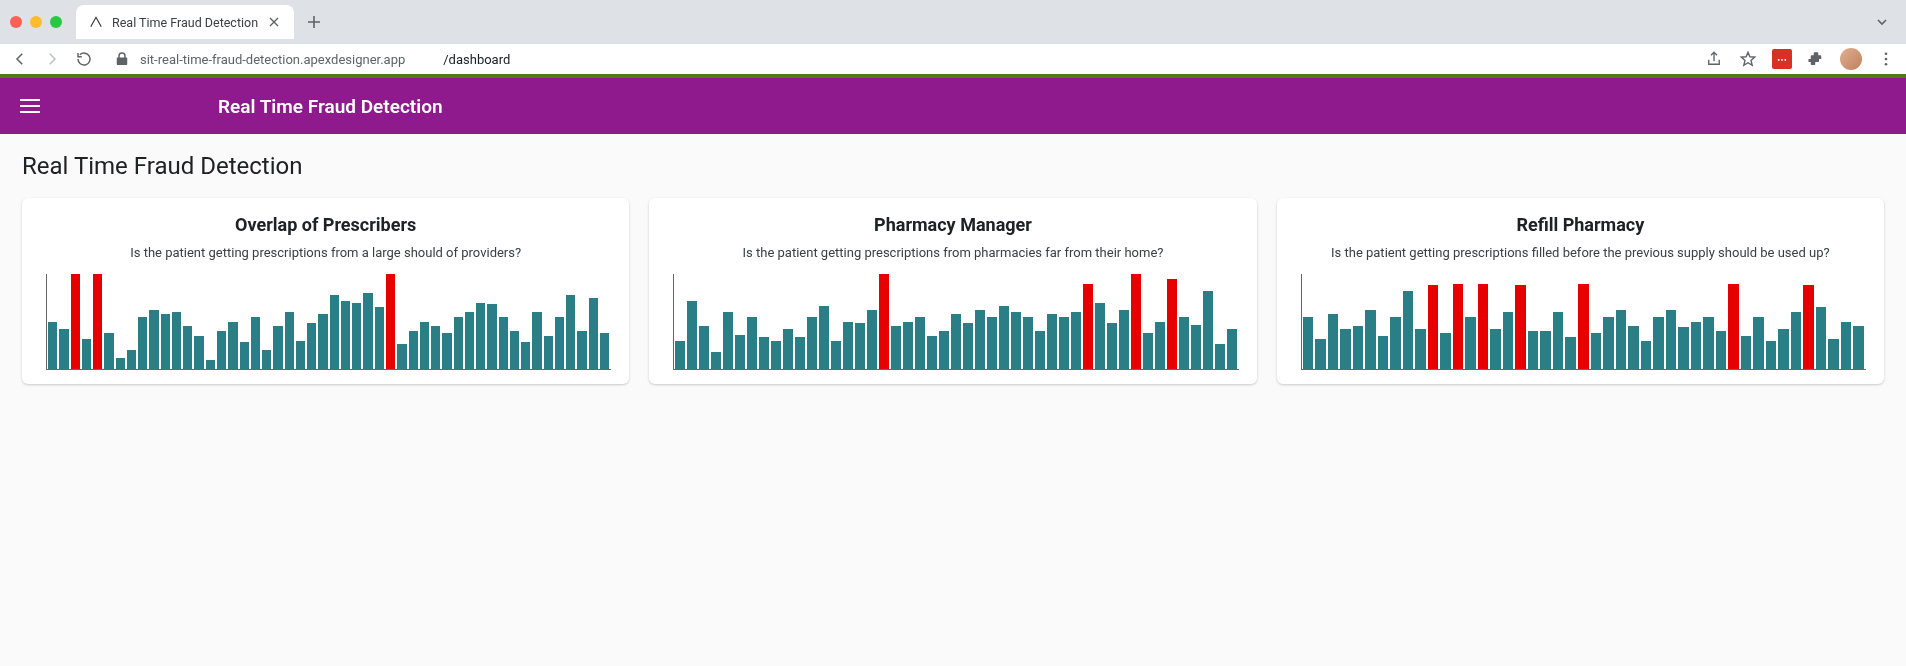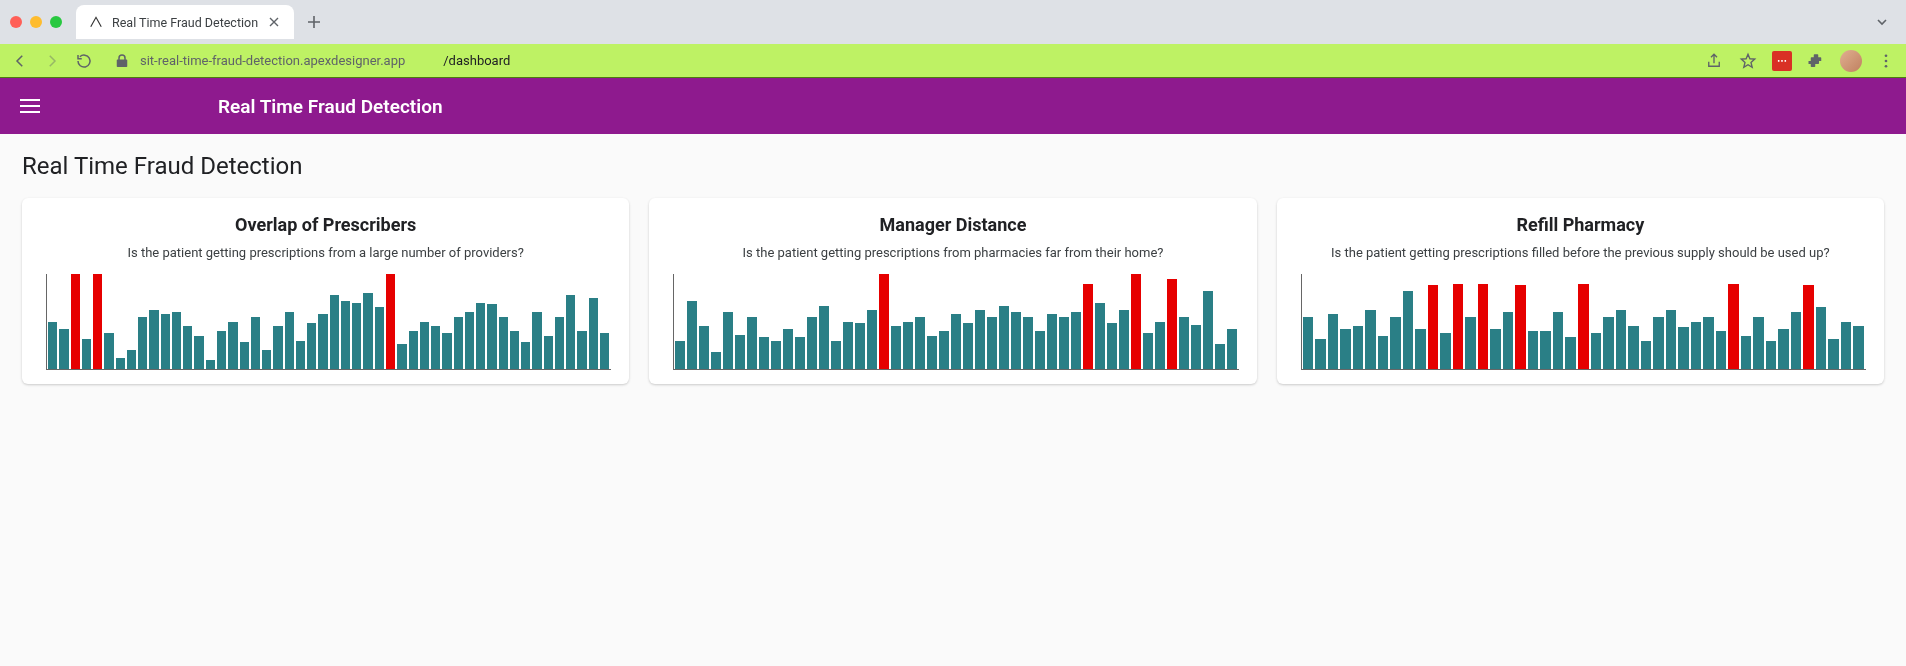--- a/index.html
+++ b/index.html
@@ -43,26 +43,26 @@
   .tab .favicon { width:16px; height:16px; display:flex; align-items:center; justify-content:center; }
   .tab .favicon svg { width:14px; height:14px; }
   .tab .title { flex:1; white-space:nowrap; overflow:hidden; text-overflow:ellipsis; }
   .tab .close { width:16px; height:16px; display:flex; align-items:center; justify-content:center; color:#5f6368; cursor:pointer; }
   .tab .close svg { width:10px; height:10px; }
   .new-tab { width:28px; height:28px; display:flex; align-items:center; justify-content:center; color:#5f6368; cursor:pointer; margin-left:6px;}
   .tab-strip .spacer { flex:1; }
   .win-chevron { width:24px; height:24px; display:flex; align-items:center; justify-content:center; margin-right:12px; color:#5f6368; }
 
   .nav-bar {
-    background:#bef264;
+    background:#ffffff;
     height:34px;
     display:flex; align-items:center;
     padding:0 10px;
     gap:12px;
-    border-bottom:1px solid #4d7c0f;
+    border-bottom:4px solid #4d7c0f;
   }
   .nav-icon { width:20px; height:20px; display:flex; align-items:center; justify-content:center; color:#5f6368; }
   .nav-icon svg { width:18px; height:18px; }
   .addr {
     flex:1; display:flex; align-items:center; gap:8px;
     font-size:13px; color:#202124;
     padding:0 6px;
   }
   .addr .lock { color:#5f6368; }
   .addr .url-muted { color:#5f6368; }
@@ -230,21 +230,21 @@
   <div class="app-title">Real Time Fraud Detection</div>
 </div>
 
 <div class="page">
   <div class="page-title">Real Time Fraud Detection</div>
 
   <div class="cards">
 
     <div class="card">
       <div class="card-title">Overlap of Prescribers</div>
-      <div class="card-sub">Is the patient getting prescriptions from a large number of providers?</div>
+      <div class="card-sub">Is the patient getting prescriptions from a large should of providers?</div>
       <div class="chart">
         <div class="axes"></div>
         <div class="bars">
             <div class="bar" style="height: 50%;"></div>
             <div class="bar" style="height: 42%;"></div>
             <div class="bar anom" style="height: 100%;"></div>
             <div class="bar" style="height: 32%;"></div>
             <div class="bar anom" style="height: 100%;"></div>
             <div class="bar" style="height: 38%;"></div>
             <div class="bar" style="height: 12%;"></div>
@@ -289,21 +289,21 @@
             <div class="bar" style="height: 55%;"></div>
             <div class="bar" style="height: 78%;"></div>
             <div class="bar" style="height: 40%;"></div>
             <div class="bar" style="height: 75%;"></div>
             <div class="bar" style="height: 38%;"></div>
           </div>
       </div>
     </div>
 
     <div class="card">
-      <div class="card-title">Manager Distance</div>
+      <div class="card-title">Pharmacy Manager</div>
       <div class="card-sub">Is the patient getting prescriptions from pharmacies far from their home?</div>
       <div class="chart">
         <div class="axes"></div>
         <div class="bars">
             <div class="bar" style="height: 30%;"></div>
             <div class="bar" style="height: 72%;"></div>
             <div class="bar" style="height: 45%;"></div>
             <div class="bar" style="height: 18%;"></div>
             <div class="bar" style="height: 60%;"></div>
             <div class="bar" style="height: 36%;"></div>

